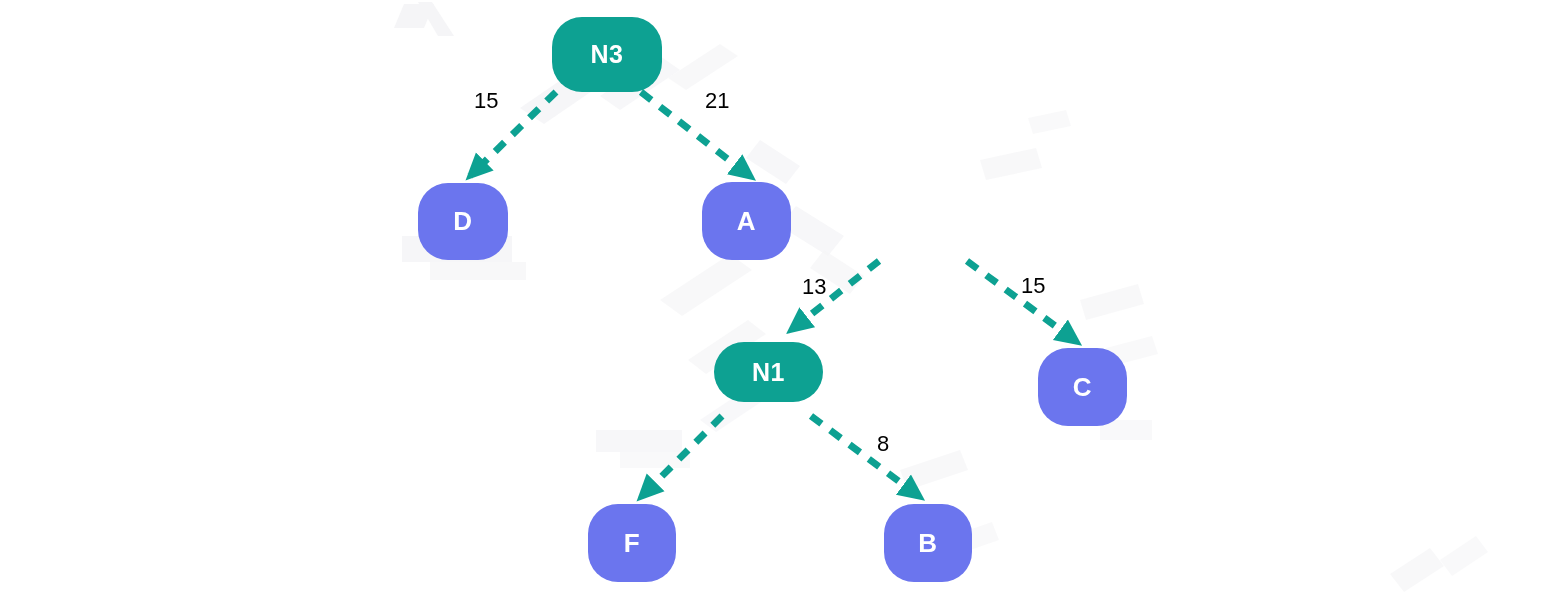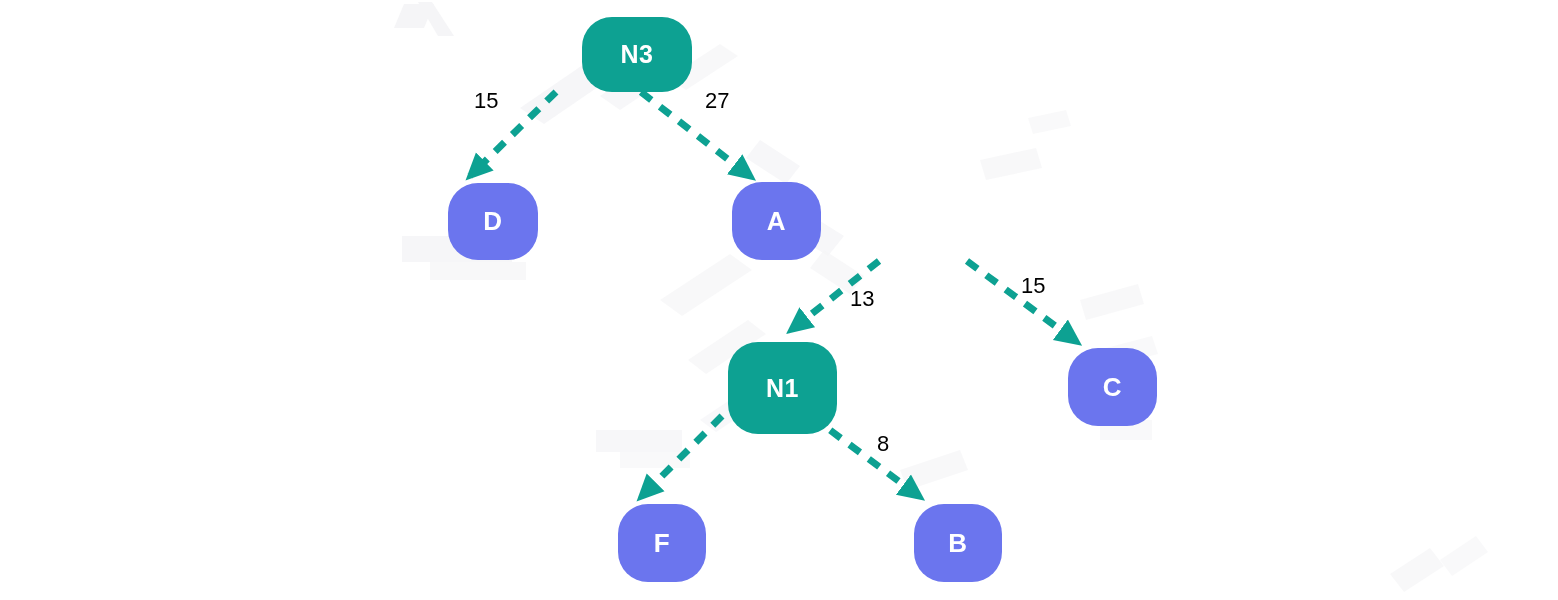--- a/index.html
+++ b/index.html
@@ -45,21 +45,20 @@
     z-index: 2;
     display: flex;
     align-items: center;
     justify-content: center;
     box-sizing: border-box;
     border-radius: 30px;
     color: #ffffff;
     font-weight: 600;
     letter-spacing: 0.5px;
     user-select: none;
-    margin-left: 30px;
   }
   .node.internal {
     background: #0da192;
     font-size: 25px;
   }
   .node.leaf {
     background: #6b75ee;
     font-size: 26px;
     font-weight: 700;
   }
@@ -131,45 +130,45 @@
 
   <div class="node leaf" style="left:418px; top:183px; width:90px; height:77px;">
     <span>D</span>
   </div>
 
   <div class="node leaf" style="left:702px; top:182px; width:89px; height:78px;">
     <span>A</span>
   </div>
 
 
-  <div class="node internal" style="left:698px; top:342px; width:109px; height:92px;">
+  <div class="node internal" style="left:714px; top:342px; width:109px; height:60px;">
     <span>N1</span>
   </div>
 
   <div class="node leaf" style="left:1038px; top:348px; width:89px; height:78px;">
     <span>C</span>
   </div>
 
   <div class="node leaf" style="left:588px; top:504px; width:88px; height:78px;">
     <span>F</span>
   </div>
 
   <div class="node leaf" style="left:884px; top:504px; width:88px; height:78px;">
     <span>B</span>
   </div>
 
   <div class="edge-label" style="left:474px; top:88px;">
     <span>15</span>
   </div>
 
   <div class="edge-label" style="left:705px; top:88px;">
-    <span>27</span>
+    <span>21</span>
   </div>
 
-  <div class="edge-label" style="left:802px; top:286px;margin-left:48px;">
+  <div class="edge-label" style="left:802px; top:274px;">
     <span>13</span>
   </div>
 
   <div class="edge-label" style="left:1021px; top:273px;">
     <span>15</span>
   </div>
 
   <div class="edge-label" style="left:877px; top:431px;">
     <span>8</span>
   </div>

